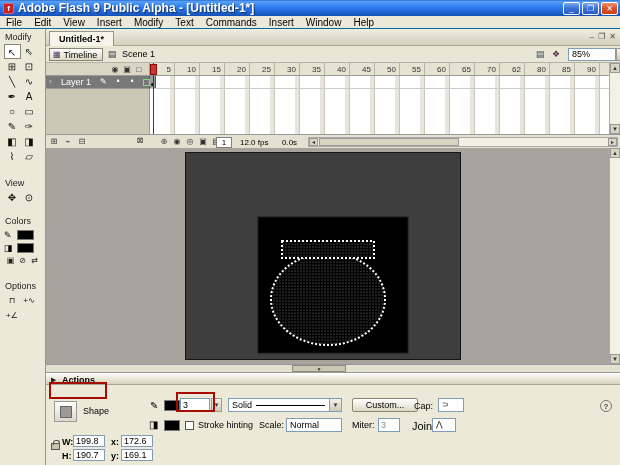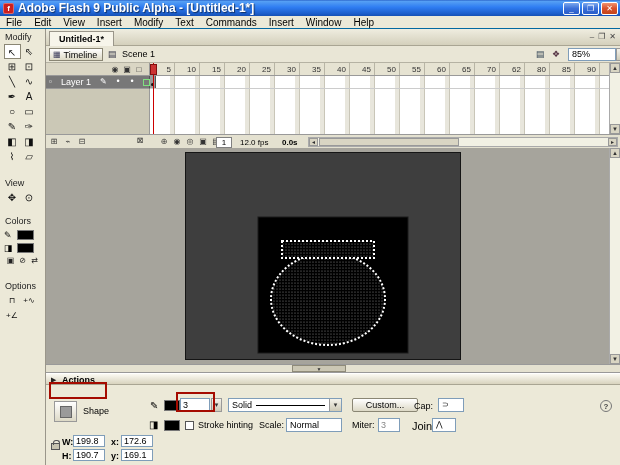--- a/index.html
+++ b/index.html
@@ -89,21 +89,21 @@
   .sb-btn{height:10px;background:#D9D5C3;border:1px solid #999;font-size:6px;line-height:8px;text-align:center;color:#333;}
   .sb-btn.bottom{position:absolute;bottom:0;left:0;right:0;}
   .tl-status{position:absolute;left:0;top:71px;width:574px;height:14px;background:#E4E1D0;border-top:1px solid #999;}
   .layer-buttons{position:absolute;left:2px;top:1px;display:flex;gap:2px;}
   .stat-ico{width:12px;height:11px;font-size:8px;line-height:11px;text-align:center;color:#333;}
   .trash-ico{position:absolute;left:88px;top:1px;width:12px;font-size:8px;text-align:center;color:#333;}
   .onion-buttons{position:absolute;left:112px;top:1px;display:flex;gap:1px;}
   .frame-box{position:absolute;left:170px;top:2px;width:16px;height:11px;background:#fff;border:1px solid #808080;
     font-size:8px;text-align:center;line-height:9px;}
   .fps-text{position:absolute;left:194px;top:3px;font-size:8px;}
-  .time-text{position:absolute;left:236px;top:3px;font-size:8px;font-weight:bold;}
+  .time-text{position:absolute;left:236px;top:3px;font-size:8px;}
   .tl-hscroll{position:absolute;left:262px;right:2px;top:2px;height:10px;background:#F2F1E4;border:1px solid #aaa;}
   .tl-hthumb{position:absolute;left:10px;top:0;width:140px;height:8px;background:#D9D5C3;border:1px solid #999;}
   .hs-arrow{position:absolute;top:0;width:9px;height:8px;background:#D9D5C3;border:1px solid #999;font-size:5px;
     line-height:7px;text-align:center;color:#333;}
 
   
   .stage-area{position:absolute;left:46px;top:148px;width:574px;height:216px;background:#A6A49C;}
   .stage{position:absolute;left:139px;top:4px;width:276px;height:208px;background:#3E3E3E;border:1px solid #151515;}
   .stage svg{display:block;}
   .stage-vscroll{position:absolute;right:0;top:0;width:11px;height:216px;background:#F2F1E4;border-left:1px solid #aaa;}

